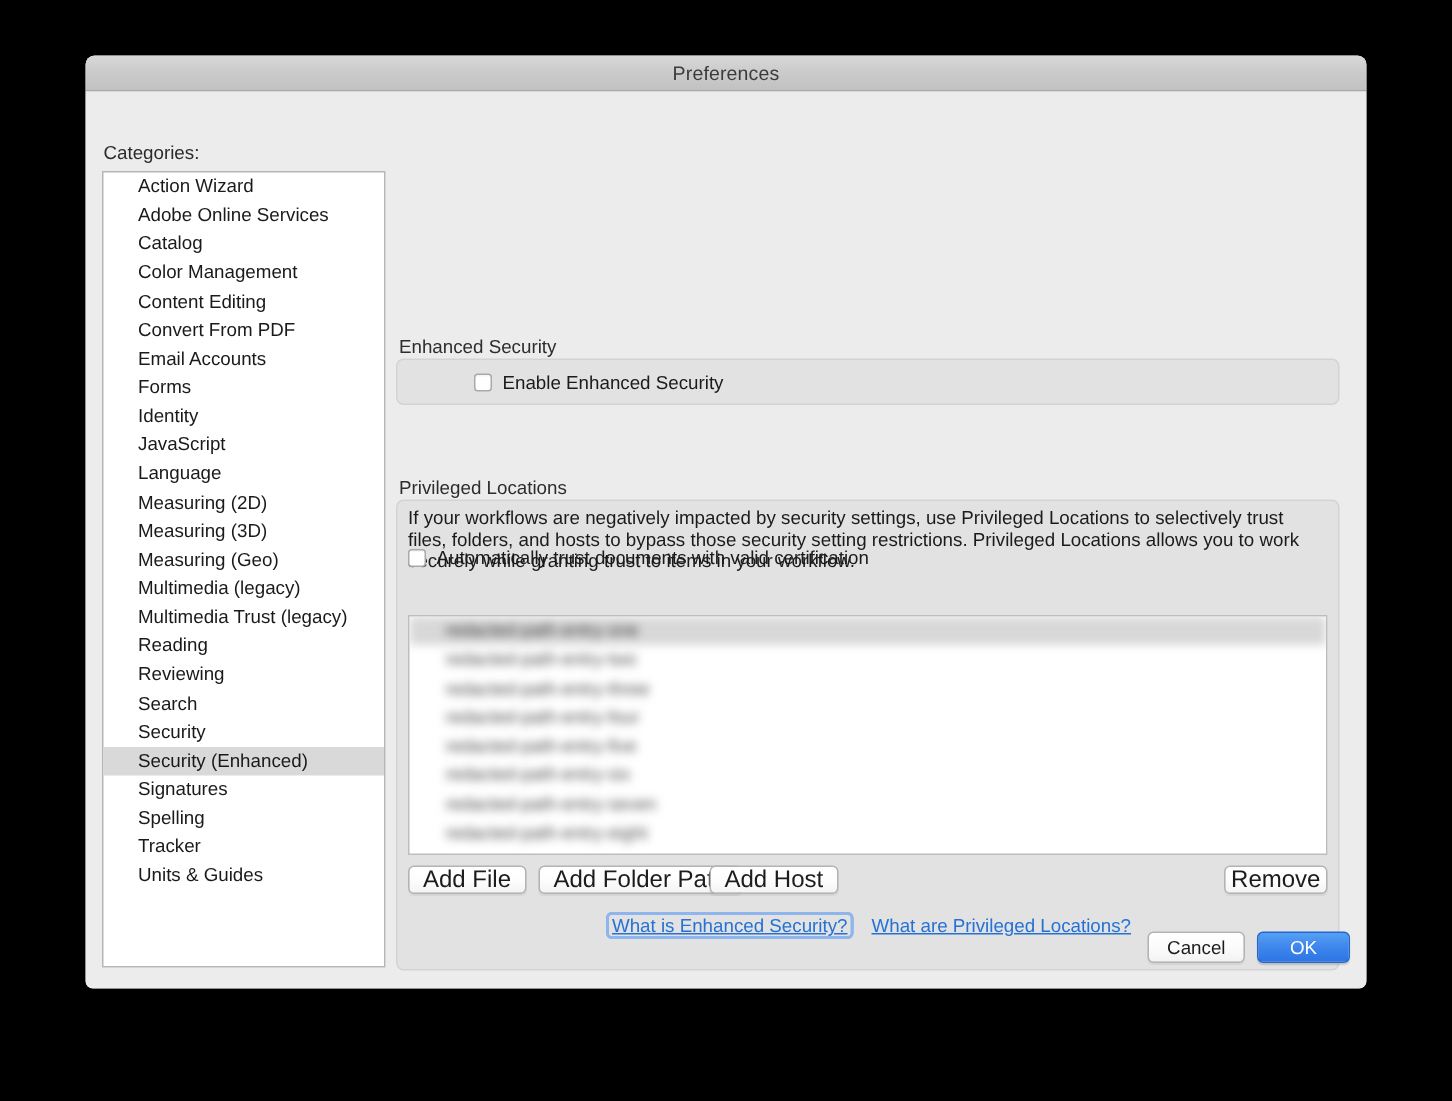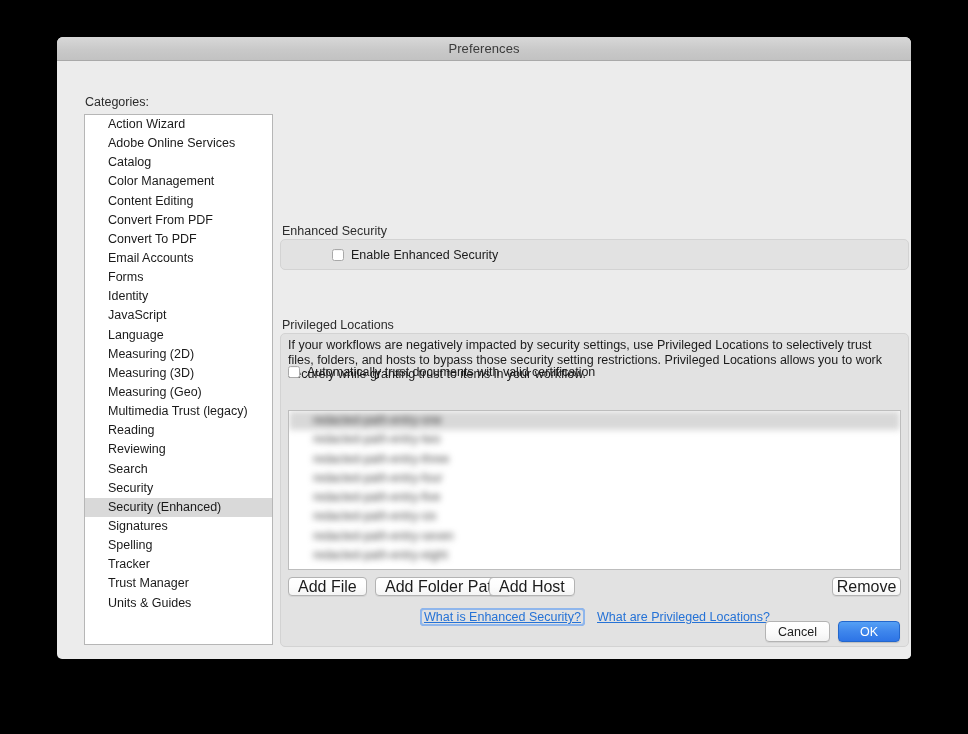--- a/index.html
+++ b/index.html
@@ -46,21 +46,20 @@
   .titlebar-title {
     font-size: 13px;
     color: #3b3b3b;
     letter-spacing: 0.1px;
   }
 
   .window-body {
     position: relative;
     height: 598px;
     background: #ececec;
-    margin-left: 16px;
   }
 
   
   .categories-label {
     position: absolute;
     left: 12px;
     top: 34px;
     font-size: 12.5px;
     color: #2b2b2b;
   }
@@ -293,39 +292,38 @@
 
       <div class="categories-label">Categories:</div>
 
       <div class="category-list" id="category-list">
           <div class="category-item">Action Wizard</div>
           <div class="category-item">Adobe Online Services</div>
           <div class="category-item">Catalog</div>
           <div class="category-item">Color Management</div>
           <div class="category-item">Content Editing</div>
           <div class="category-item">Convert From PDF</div>
-          <div class="category-item">Convert To PDF</div>
           <div class="category-item">Email Accounts</div>
           <div class="category-item">Forms</div>
           <div class="category-item">Identity</div>
           <div class="category-item">JavaScript</div>
           <div class="category-item">Language</div>
           <div class="category-item">Measuring (2D)</div>
           <div class="category-item">Measuring (3D)</div>
           <div class="category-item">Measuring (Geo)</div>
+          <div class="category-item">Multimedia (legacy)</div>
           <div class="category-item">Multimedia Trust (legacy)</div>
           <div class="category-item">Reading</div>
           <div class="category-item">Reviewing</div>
           <div class="category-item">Search</div>
           <div class="category-item">Security</div>
           <div class="category-item selected">Security (Enhanced)</div>
           <div class="category-item">Signatures</div>
           <div class="category-item">Spelling</div>
           <div class="category-item">Tracker</div>
-          <div class="category-item">Trust Manager</div>
           <div class="category-item">Units &amp; Guides</div>
         </div>
 
       <div class="right-pane">
 
         <div class="group-label" id="lbl-enhanced-security">Enhanced Security</div>
         <div class="group-box" id="box-enhanced-security"></div>
         <div class="checkbox-row" id="row-enable-enhanced-security">
           <span class="cb"></span>
           <span class="cb-label">Enable Enhanced Security</span>

